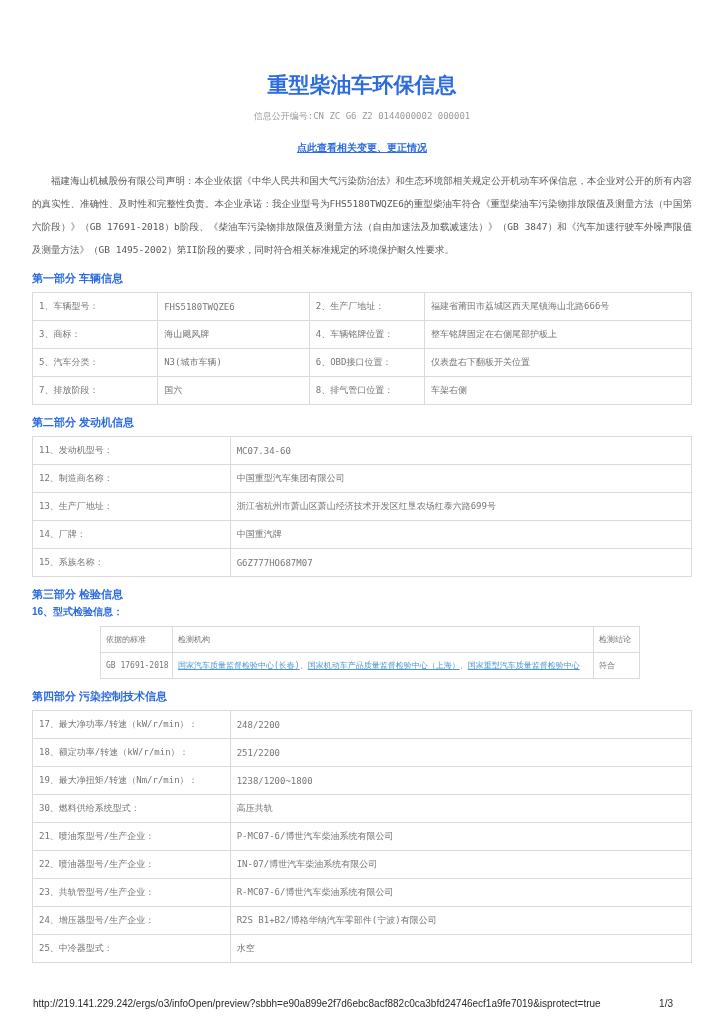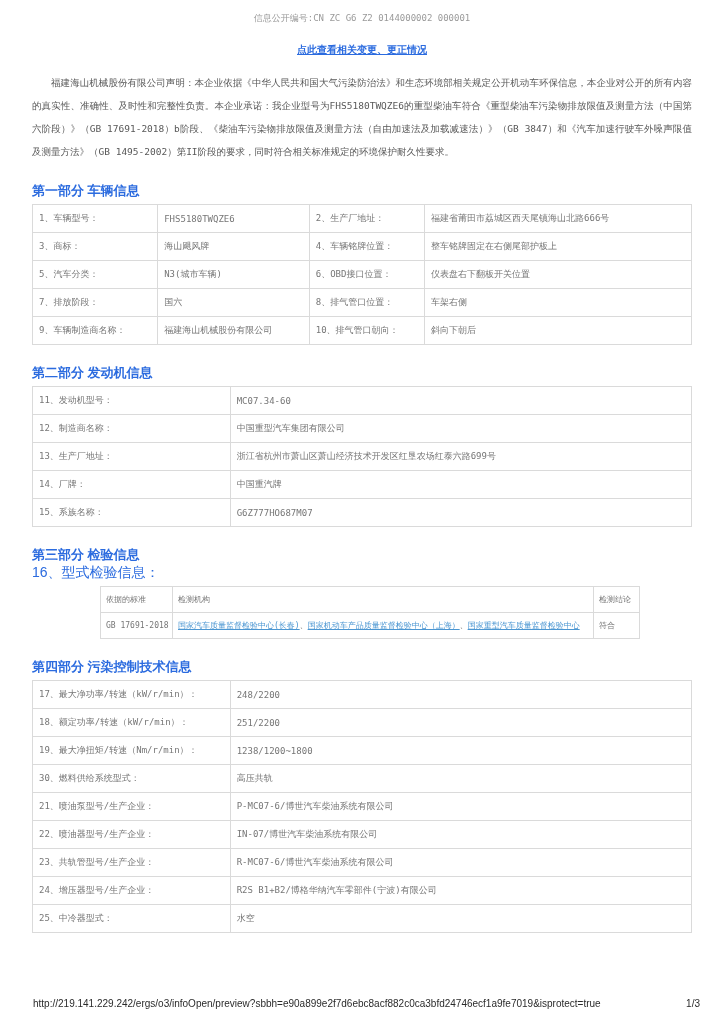--- a/index.html
+++ b/index.html
@@ -38,28 +38,28 @@
     color:var(--accent,#2b6bdf);
     text-decoration:underline;cursor:pointer;
   }
   .declaration{
     margin-top:14px;
     font-size:9.5px;line-height:23px;color:#585858;
     text-align:justify;text-indent:2em;
     font-family:"DejaVu Sans Mono","Liberation Serif",serif;
   }
   .sec-title{
-    margin-top:20px;
-    font-size:13px;font-weight:bold;
+    margin-top:10px;
+    font-size:11px;font-weight:bold;
     color:var(--accent,#2b6bdf);
     line-height:15px;
   }
   .sec-subtitle{
     margin-top:3px;
-    font-size:14px;font-weight:normal;
+    font-size:10px;font-weight:bold;
     color:var(--accent,#2b6bdf);
     line-height:14px;
   }
   table.grid{
     border-collapse:collapse;table-layout:fixed;width:100%;
     margin-top:6px;
     font-family:"DejaVu Sans Mono","Liberation Serif",serif;
   }
   table.grid td,table.grid th{
     border:1px solid #dadada;
@@ -71,33 +71,34 @@
     height:13px;
   }
   table.inner{
     width:540px;margin-left:68px;margin-top:7px;
   }
   table.inner td,table.inner th{font-size:8px;padding:6px 5px;}
   .t-link{color:var(--table_link,#4b96d2);text-decoration:underline;cursor:pointer;}
   .sepr{color:#767676;}
   
   .botbar{
-    position:absolute;left:33px;right:24px;bottom:12px;height:14px;
+    position:absolute;left:33px;right:51px;bottom:12px;height:14px;
     font-size:10px;color:#2b2b2b;
   }
   .botbar .url{position:absolute;left:0;top:0;max-width:620px;overflow:hidden;white-space:nowrap;}
   .botbar .pageno{position:absolute;right:0;top:0;}
 </style>
 </head>
 <body>
 
 <div class="page">
 
 
   <div class="content">
+    <div class="doc-title">重型柴油车环保信息</div>
     <div class="doc-code">信息公开编号:CN ZC G6 Z2 0144000002 000001</div>
     <div class="doc-link-wrap">
       <a class="doc-link">点此查看相关变更、更正情况</a>
     </div>
     <div class="declaration">福建海山机械股份有限公司声明：本企业依据《中华人民共和国大气污染防治法》和生态环境部相关规定公开机动车环保信息，本企业对公开的所有内容的真实性、准确性、及时性和完整性负责。本企业承诺：我企业型号为FHS5180TWQZE6的重型柴油车符合《重型柴油车污染物排放限值及测量方法（中国第六阶段）》（GB 17691-2018）b阶段、《柴油车污染物排放限值及测量方法（自由加速法及加载减速法）》（GB 3847）和《汽车加速行驶车外噪声限值及测量方法》（GB 1495-2002）第II阶段的要求，同时符合相关标准规定的环境保护耐久性要求。</div>
 
     <div class="sec-title">第一部分 车辆信息</div>
     <table class="grid">
       <colgroup>
           <col style="width:19%">
@@ -123,26 +124,20 @@
           <td>N3(城市车辆)</td>
           <td>6、OBD接口位置：</td>
           <td>仪表盘右下翻板开关位置</td>
         </tr>
         <tr>
           <td>7、排放阶段：</td>
           <td>国六</td>
           <td>8、排气管口位置：</td>
           <td>车架右侧</td>
         </tr>
-        <tr>
-          <td>9、车辆制造商名称：</td>
-          <td>福建海山机械股份有限公司</td>
-          <td>10、排气管口朝向：</td>
-          <td>斜向下朝后</td>
-        </tr>
       </tbody>
     </table>
 
     <div class="sec-title">第二部分 发动机信息</div>
     <table class="grid">
       <colgroup>
           <col style="width:30%">
           <col style="width:70%">
         </colgroup>
       <tbody>

